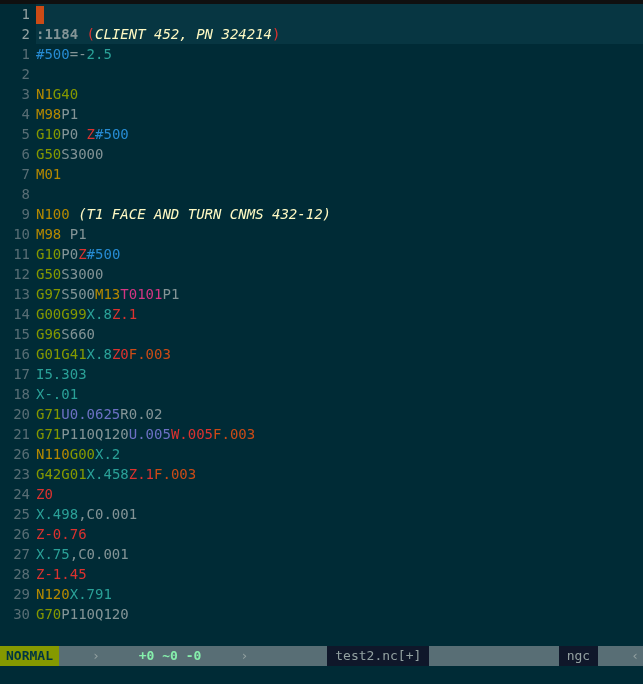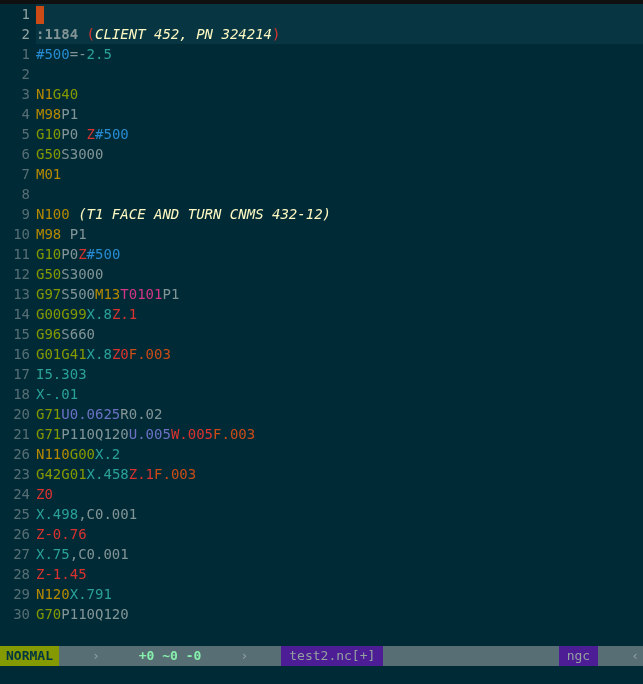--- a/index.html
+++ b/index.html
@@ -96,25 +96,25 @@
   .sep {
     color: #93a1a1;
     padding: 0 4px;
   }
   .seg {
     color: #86efac;
     padding: 0 6px;
     font-weight: bold;
   }
   .segdark {
-    background: #4c1d95;
+    background: #0f172a;
     color: #93a1a1;
     padding: 0 8px;
     height:100%;
-    display:flex; 
+    display:flex; margin-left:46px;
   }
   .flex-spacer { flex: 1 1 auto; }
   .bottom-gap { height: 18px; background:#002b36; }
 </style>
 </head>
 <body>
 
 <div class="editor">
   <div class="topbar"></div>
 

